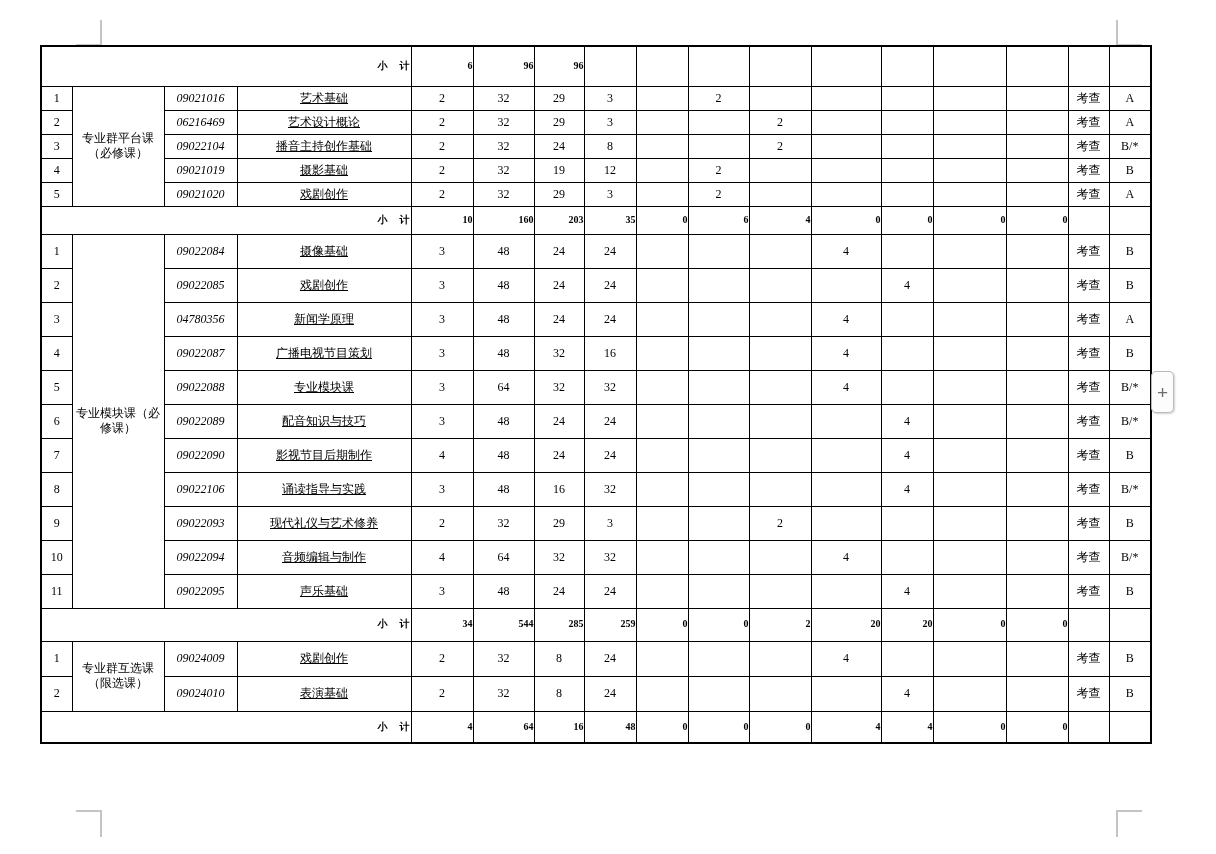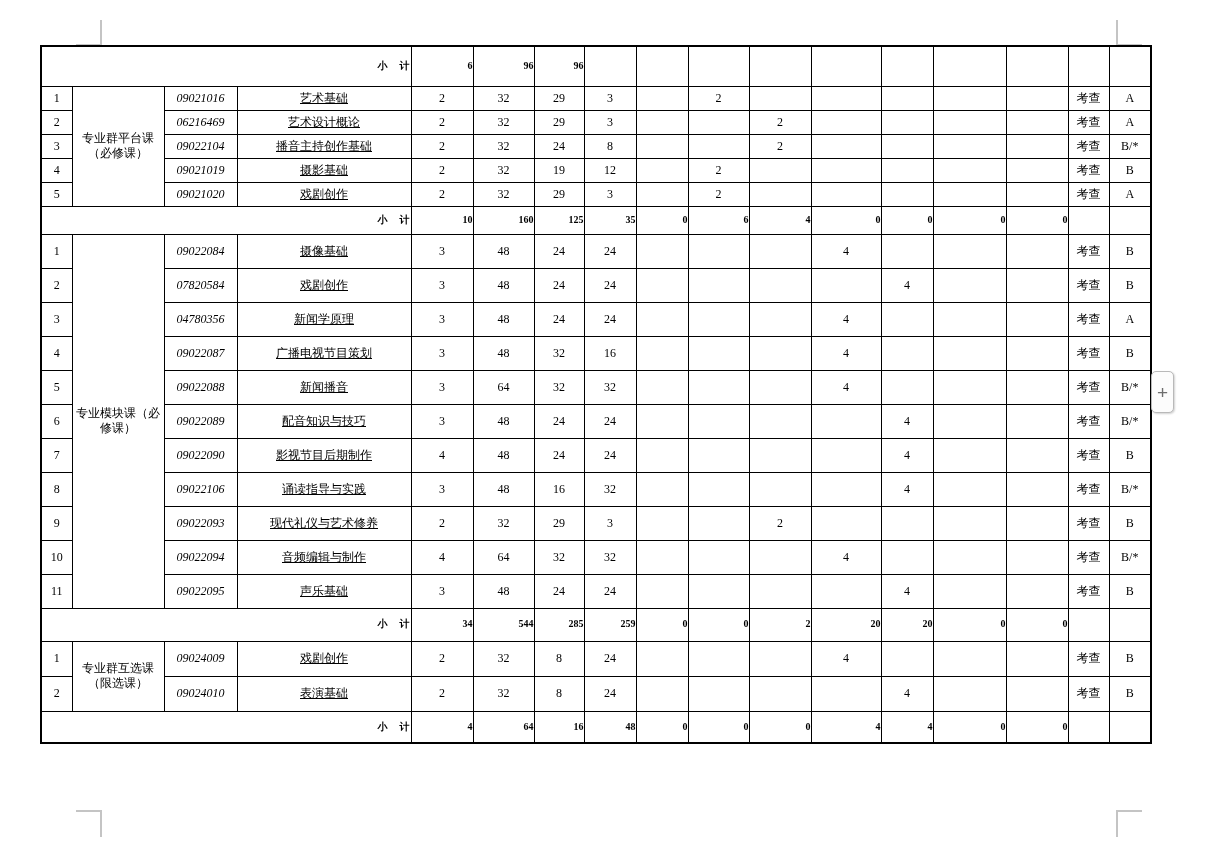--- a/index.html
+++ b/index.html
@@ -180,21 +180,21 @@
           <td></td>
           <td></td>
           <td></td>
           <td>考查</td>
           <td class="grade">A</td>
         </tr>
         <tr class="subtotal" style="height: 28px;">
           <td class="subtotal-label" colspan="4">小　计</td>
           <td>10</td>
           <td>160</td>
-          <td>125</td>
+          <td>203</td>
           <td>35</td>
           <td>0</td>
           <td>6</td>
           <td>4</td>
           <td>0</td>
           <td>0</td>
           <td>0</td>
           <td>0</td>
           <td></td>
           <td class="grade"></td>
@@ -214,21 +214,21 @@
           <td></td>
           <td>4</td>
           <td></td>
           <td></td>
           <td></td>
           <td>考查</td>
           <td class="grade">B</td>
         </tr>
         <tr style="height: 34px;">
           <td>2</td>
-          <td class="code">07820584</td>
+          <td class="code">09022085</td>
           <td class="name">戏剧创作</td>
           <td>3</td>
           <td>48</td>
           <td>24</td>
           <td>24</td>
           <td></td>
           <td></td>
           <td></td>
           <td></td>
           <td>4</td>
@@ -269,21 +269,21 @@
           <td>4</td>
           <td></td>
           <td></td>
           <td></td>
           <td>考查</td>
           <td class="grade">B</td>
         </tr>
         <tr style="height: 34px;">
           <td>5</td>
           <td class="code">09022088</td>
-          <td class="name">新闻播音</td>
+          <td class="name">专业模块课</td>
           <td>3</td>
           <td>64</td>
           <td>32</td>
           <td>32</td>
           <td></td>
           <td></td>
           <td></td>
           <td>4</td>
           <td></td>
           <td></td>

